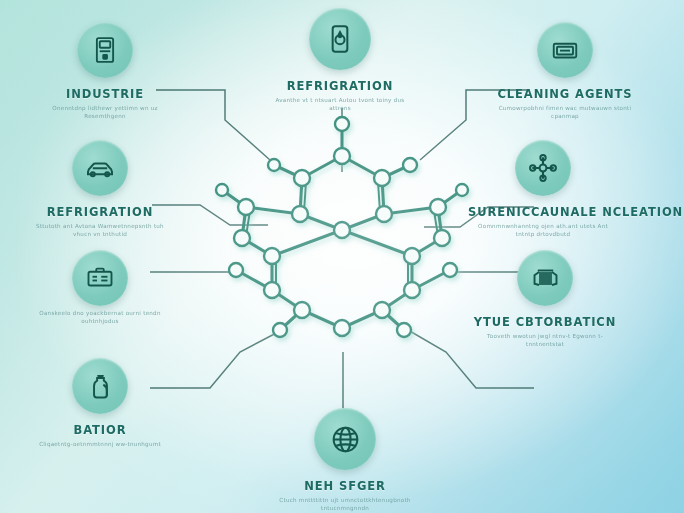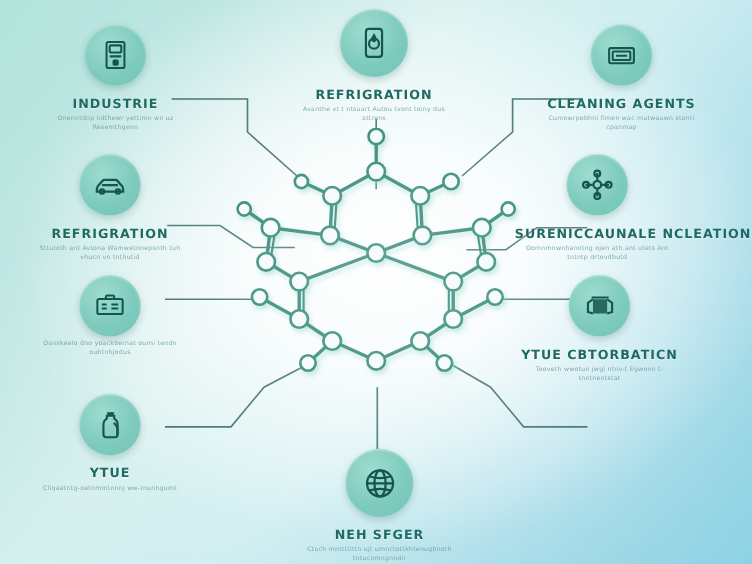--- a/index.html
+++ b/index.html
@@ -241,21 +241,21 @@
   </div>
 
   <div class="node" style="left:25px;top:358px;">
     <div class="circle">
       <svg width="31" height="31" viewBox="0 0 24 24" fill="none" stroke="#14564c" stroke-width="1.5">
         <path d="M9.4 3 h5.2 l-0.6 2.2 h-4 Z" fill="#14564c" stroke="none"></path>
         <path d="M9.4 5.4 h5.2 v2 q2.4 1.3 2.4 4.2 v6.8 q0 2.1 -2.1 2.1 h-5.8 q-2.1 0 -2.1 -2.1 v-6.8 q0 -2.9 2.4 -4.2 Z"></path>
         <path d="M14.2 10.5 q2.6 1.6 2.6 4.6 v4"></path>
       </svg>
     </div>
-    <div class="title">YTUE</div>
+    <div class="title">BATIOR</div>
     <div class="sub">Cliqaetntg-oetnmmtnnnj ww-tnunhgumt</div>
   </div>
 
 
   <div class="node" style="left:270px;top:408px;">
     <div class="circle lg">
       <svg width="33" height="33" viewBox="0 0 24 24" fill="none" stroke="#14564c" stroke-width="1.5">
         <circle cx="12" cy="12" r="8.6"></circle>
         <ellipse cx="12" cy="12" rx="3.7" ry="8.6"></ellipse>
         <line x1="3.4" y1="12" x2="20.6" y2="12"></line>

